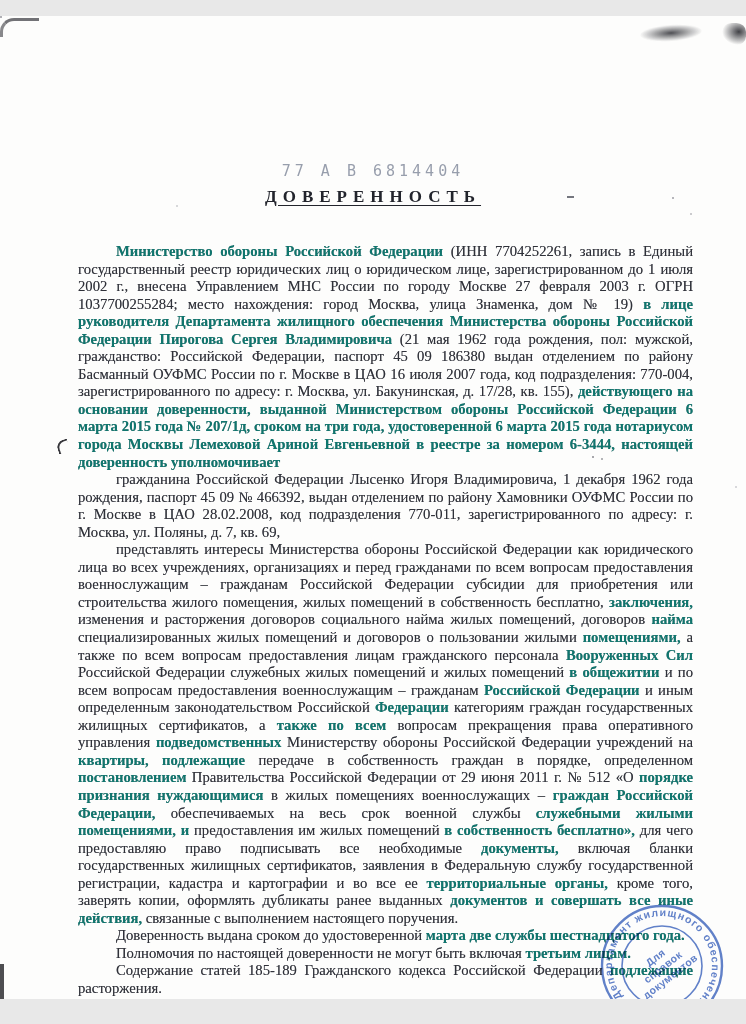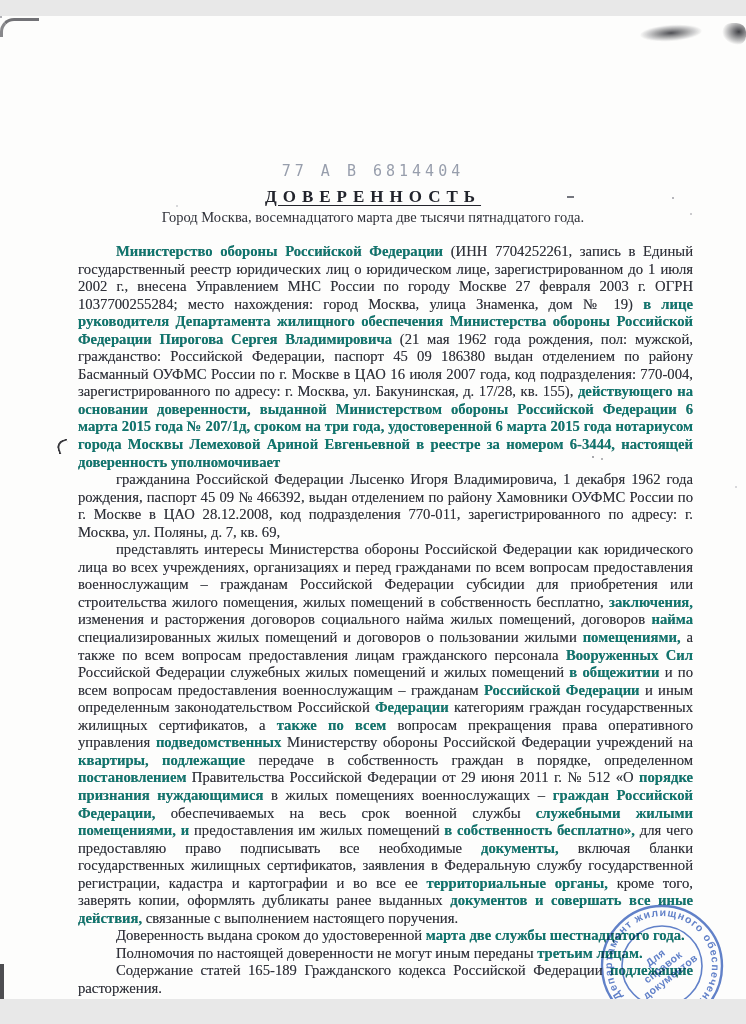--- a/index.html
+++ b/index.html
@@ -87,29 +87,28 @@
   <div class="art edge-left"></div>
   <div class="art edge-bottom1"></div>
   <div class="art edge-bottom2"></div>
   <div class="art smudge-br"></div>
   <div class="art tick-3444"></div>
   <div class="art dash1"></div>
   <div class="art speck"></div>
 
   <div class="serial">77 А В 6814404</div>
   <div class="title">ДОВЕРЕННОСТЬ</div>
-  <div class="subtitle">Город Москва, восемнадцатого марта две тысячи пятнадцатого года.</div>
 
   <div class="doc-body">
       <p><span class="b">Министерство обороны Российской Федерации</span><span> (ИНН 7704252261, запись в Единый государственный реестр юридических лиц о юридическом лице, зарегистрированном до 1 июля 2002 г., внесена Управлением МНС России по городу Москве 27 февраля 2003 г. ОГРН 1037700255284; место нахождения: город Москва, улица Знаменка, дом № 19) </span><span class="b">в лице руководителя Департамента жилищного обеспечения Министерства обороны Российской Федерации Пирогова Сергея Владимировича</span><span> (21 мая 1962 года рождения, пол: мужской, гражданство: Российской Федерации, паспорт 45 09 186380 выдан отделением по району Басманный ОУФМС России по г. Москве в ЦАО 16 июля 2007 года, код подразделения: 770-004, зарегистрированного по адресу: г. Москва, ул. Бакунинская, д. 17/28, кв. 155), </span><span class="b">действующего на основании доверенности, выданной Министерством обороны Российской Федерации 6 марта 2015 года № 207/1д, сроком на три года, удостоверенной 6 марта 2015 года нотариусом города Москвы Лемеховой Ариной Евгеньевной в реестре за номером 6-3444, настоящей доверенность уполномочивает</span></p>
-      <p><span>гражданина Российской Федерации Лысенко Игоря Владимировича, 1 декабря 1962 года рождения, паспорт 45 09 № 466392, выдан отделением по району Хамовники ОУФМС России по г. Москве в ЦАО 28.12.2008, код подразделения 770-011, зарегистрированного по адресу: г. Москва, ул. Поляны, д. 7, кв. 69,</span></p>
+      <p><span>гражданина Российской Федерации Лысенко Игоря Владимировича, 1 декабря 1962 года рождения, паспорт 45 09 № 466392, выдан отделением по району Хамовники ОУФМС России по г. Москве в ЦАО 28.02.2008, код подразделения 770-011, зарегистрированного по адресу: г. Москва, ул. Поляны, д. 7, кв. 69,</span></p>
       <p><span>представлять интересы Министерства обороны Российской Федерации как юридического лица во всех учреждениях, организациях и перед гражданами по всем вопросам предоставления военнослужащим – гражданам Российской Федерации субсидии для приобретения или строительства жилого помещения, жилых помещений в собственность бесплатно, </span><span class="b">заключения,</span><span> изменения и расторжения договоров социального найма жилых помещений, договоров </span><span class="b">найма</span><span> специализированных жилых помещений и договоров о пользовании жилыми </span><span class="b">помещениями,</span><span> а также по всем вопросам предоставления лицам гражданского персонала </span><span class="b">Вооруженных Сил</span><span> Российской Федерации служебных жилых помещений и жилых помещений </span><span class="b">в общежитии</span><span> и по всем вопросам предоставления военнослужащим – гражданам </span><span class="b">Российской Федерации</span><span> и иным определенным законодательством Российской </span><span class="b">Федерации</span><span> категориям граждан государственных жилищных сертификатов, а </span><span class="b">также по всем</span><span> вопросам прекращения права оперативного управления </span><span class="b">подведомственных</span><span> Министерству обороны Российской Федерации учреждений на </span><span class="b">квартиры, подлежащие</span><span> передаче в собственность граждан в порядке, определенном </span><span class="b">постановлением</span><span> Правительства Российской Федерации от 29 июня 2011 г. № 512 «О </span><span class="b">порядке признания нуждающимися</span><span> в жилых помещениях военнослужащих – </span><span class="b">граждан Российской Федерации,</span><span> обеспечиваемых на весь срок военной службы </span><span class="b">служебными жилыми помещениями, и</span><span> предоставления им жилых помещений </span><span class="b">в собственность бесплатно»,</span><span> для чего предоставляю право подписывать все необходимые </span><span class="b">документы,</span><span> включая бланки государственных жилищных сертификатов, заявления в Федеральную службу государственной регистрации, кадастра и картографии и во все ее </span><span class="b">территориальные органы,</span><span> кроме того, заверять копии, оформлять дубликаты ранее выданных </span><span class="b">документов и совершать все иные действия,</span><span> связанные с выполнением настоящего поручения.</span></p>
       <p><span>Доверенность выдана сроком до удостоверенной </span><span class="b">марта две службы шестнадцатого года.</span></p>
-      <p><span>Полномочия по настоящей доверенности не могут иным переданы </span><span class="b">третьим лицам.</span></p>
-      <p><span>Содержание статей 165-189 Гражданского кодекса Российской Федерации </span><span class="b">подлежащие</span><span> расторжения.</span></p>
+      <p><span>Полномочия по настоящей доверенности не могут быть включая </span><span class="b">третьим лицам.</span></p>
+      <p><span>Содержание статей 185-189 Гражданского кодекса Российской Федерации </span><span class="b">подлежащие</span><span> расторжения.</span></p>
     </div>
 
   <svg class="stamp" viewBox="0 0 128 128">
     <circle cx="64" cy="64" r="60" stroke-width="2.4"></circle>
     <circle cx="64" cy="64" r="40" stroke-width="1.6"></circle>
     <defs>
       <path id="ringPath" d="M64,14 a50,50 0 1,1 -0.01,0"></path>
     </defs>
     <g transform="rotate(-128 64 64)">
       <text class="ring-text">

